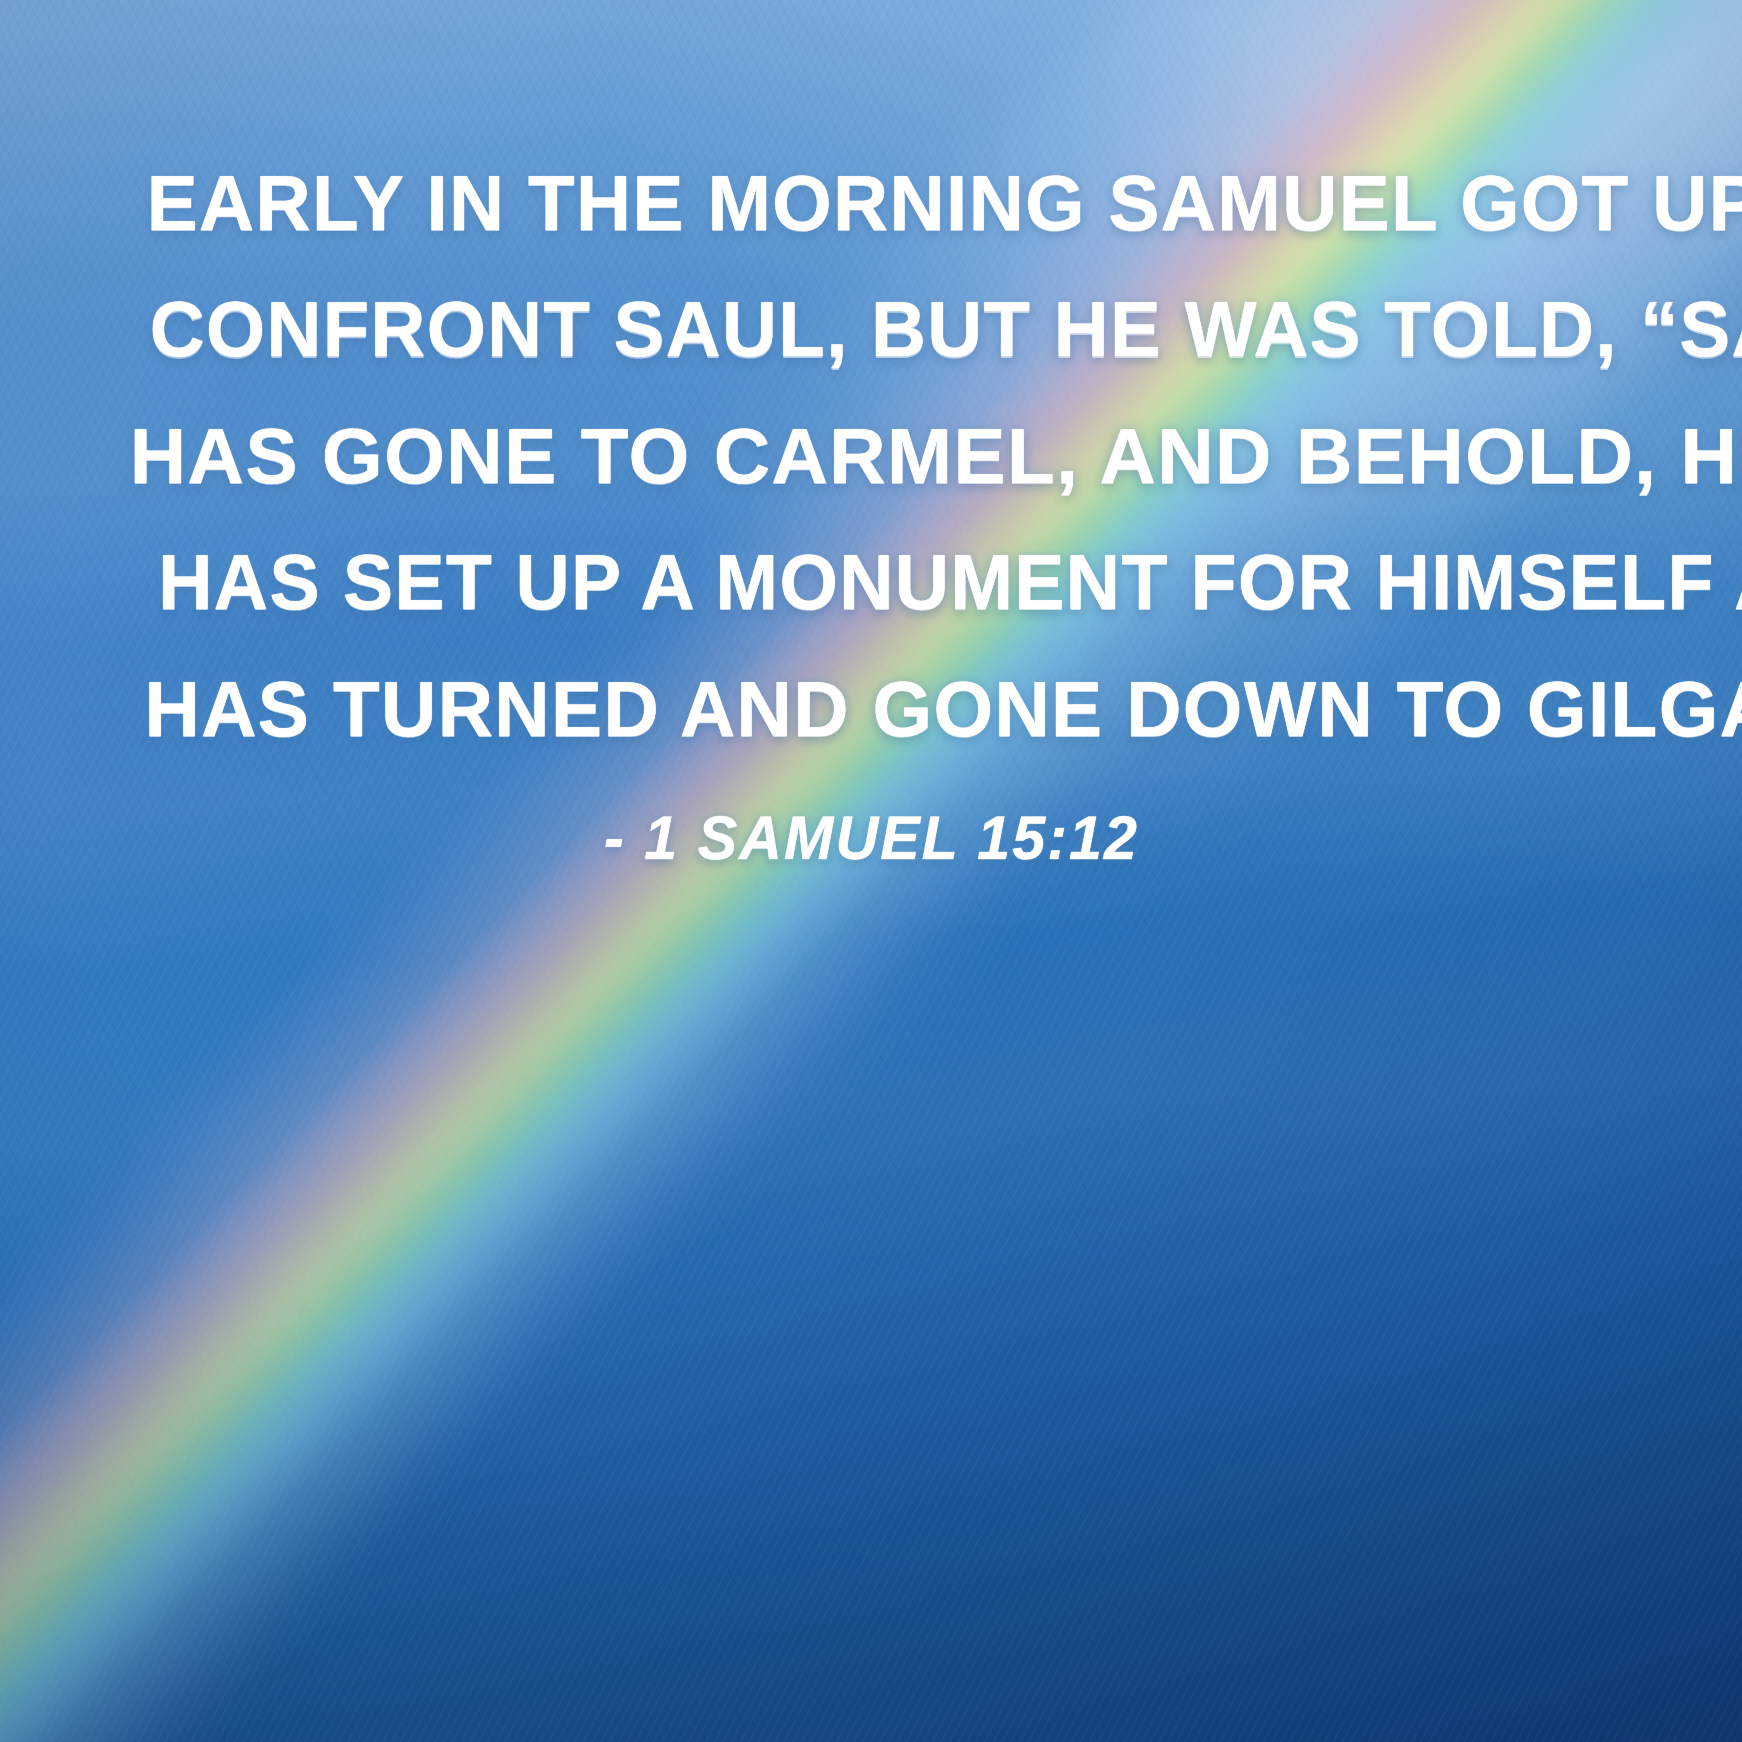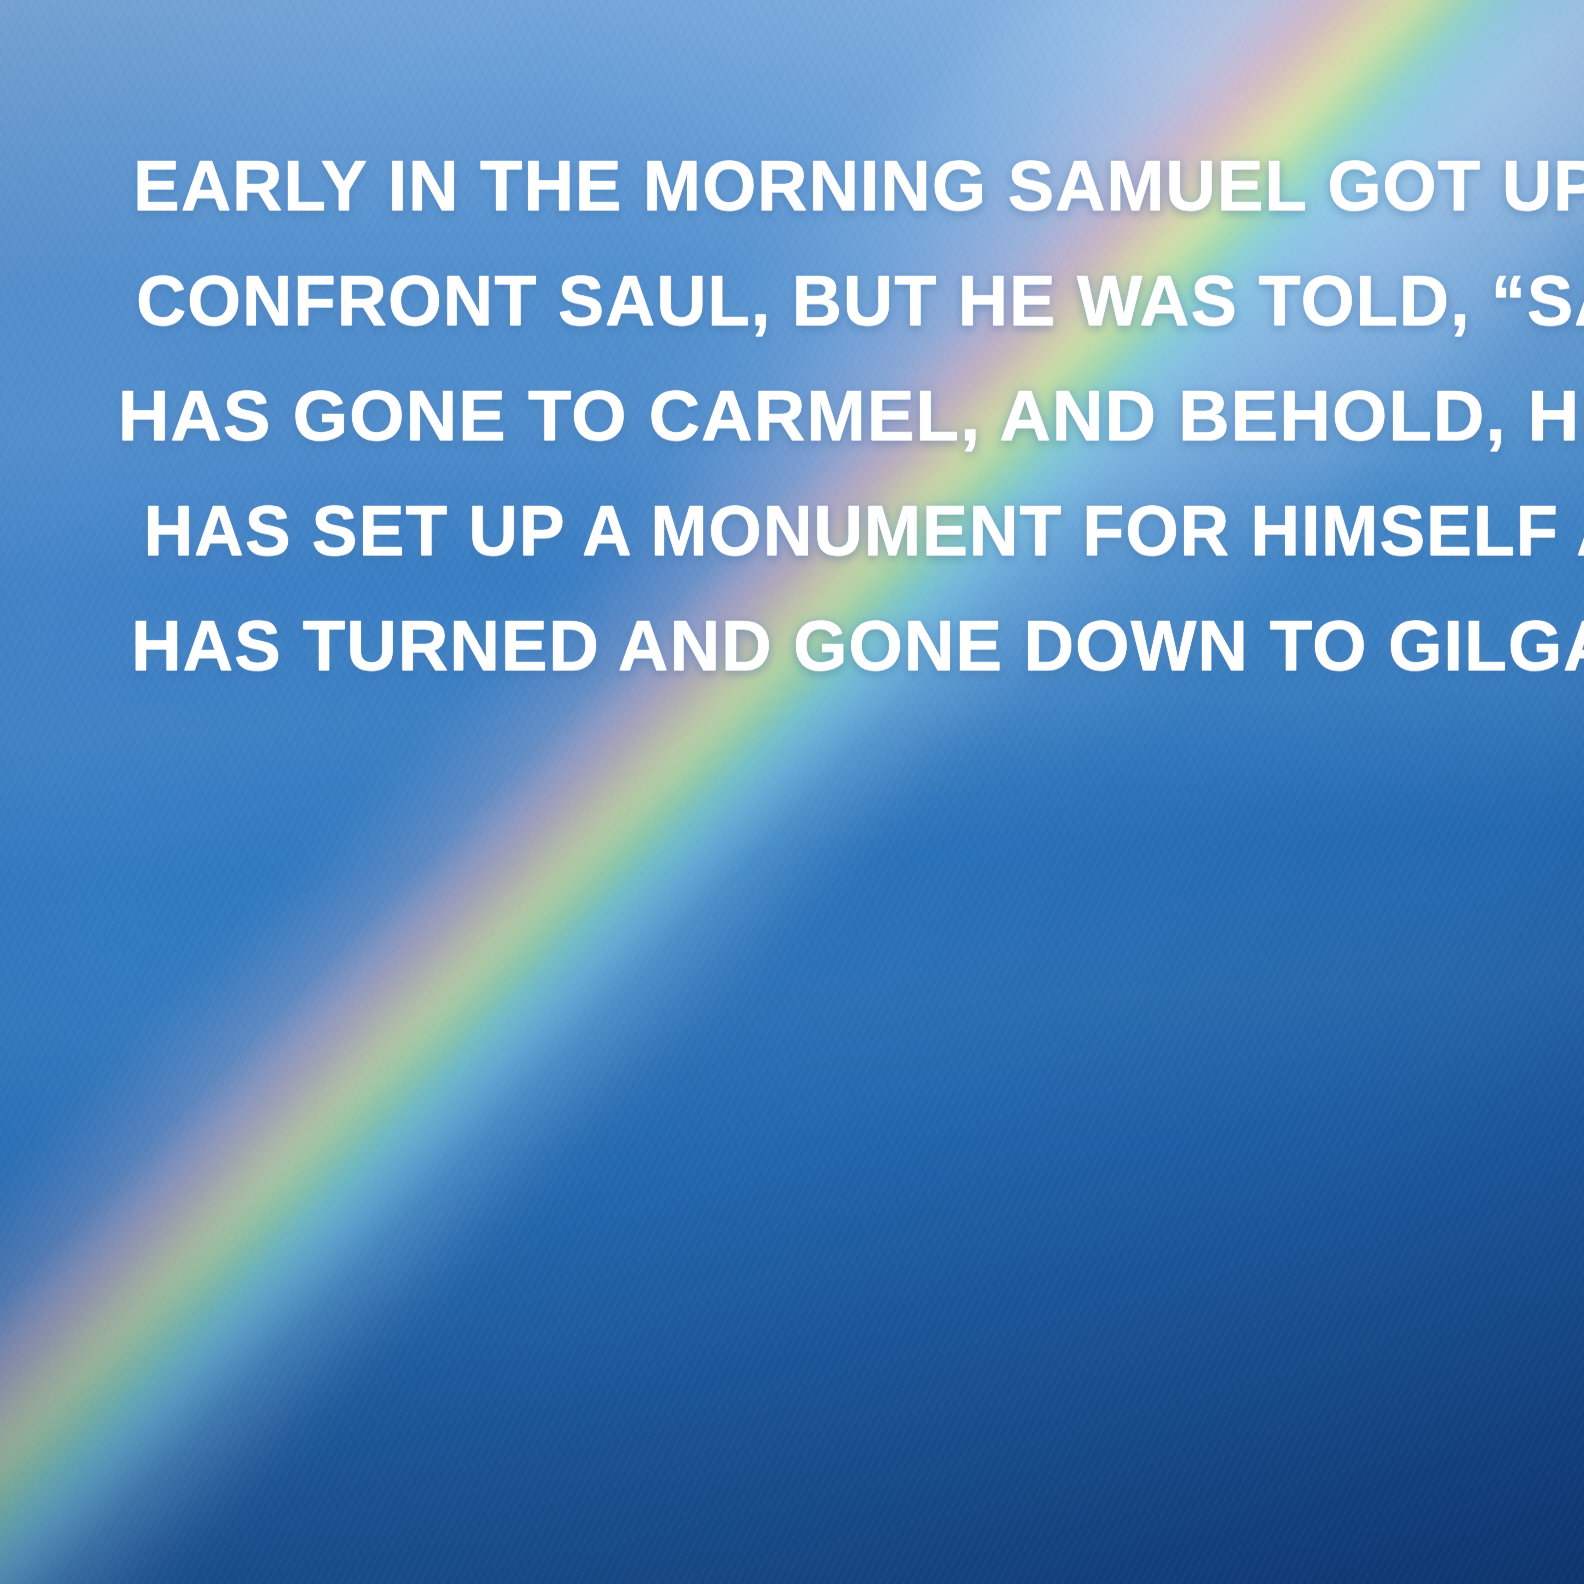--- a/index.html
+++ b/index.html
@@ -288,14 +288,17 @@
   <div class="vignette"></div>
 
   <div class="verse-block">
     <div class="verse-line" style="transform: scaleX(0.9772); transform-origin: center center;">Early in the morning Samuel got up to</div>
     <div class="verse-line" style="transform: scaleX(0.973); transform-origin: center center;">confront Saul, but he was told, “Saul</div>
     <div class="verse-line" style="transform: scaleX(1); transform-origin: center center;">has gone to Carmel, and behold, he</div>
     <div class="verse-line" style="transform: scaleX(0.9617); transform-origin: center center;">has set up a monument for himself and</div>
     <div class="verse-line" style="transform: scaleX(0.9802); transform-origin: center center;">has turned and gone down to Gilgal.”</div>
   </div>
 
+  <div class="attribution">
+    <span class="attribution-text">- 1 Samuel 15:12</span>
+  </div>
 
 </div>
 
 </body></html>

